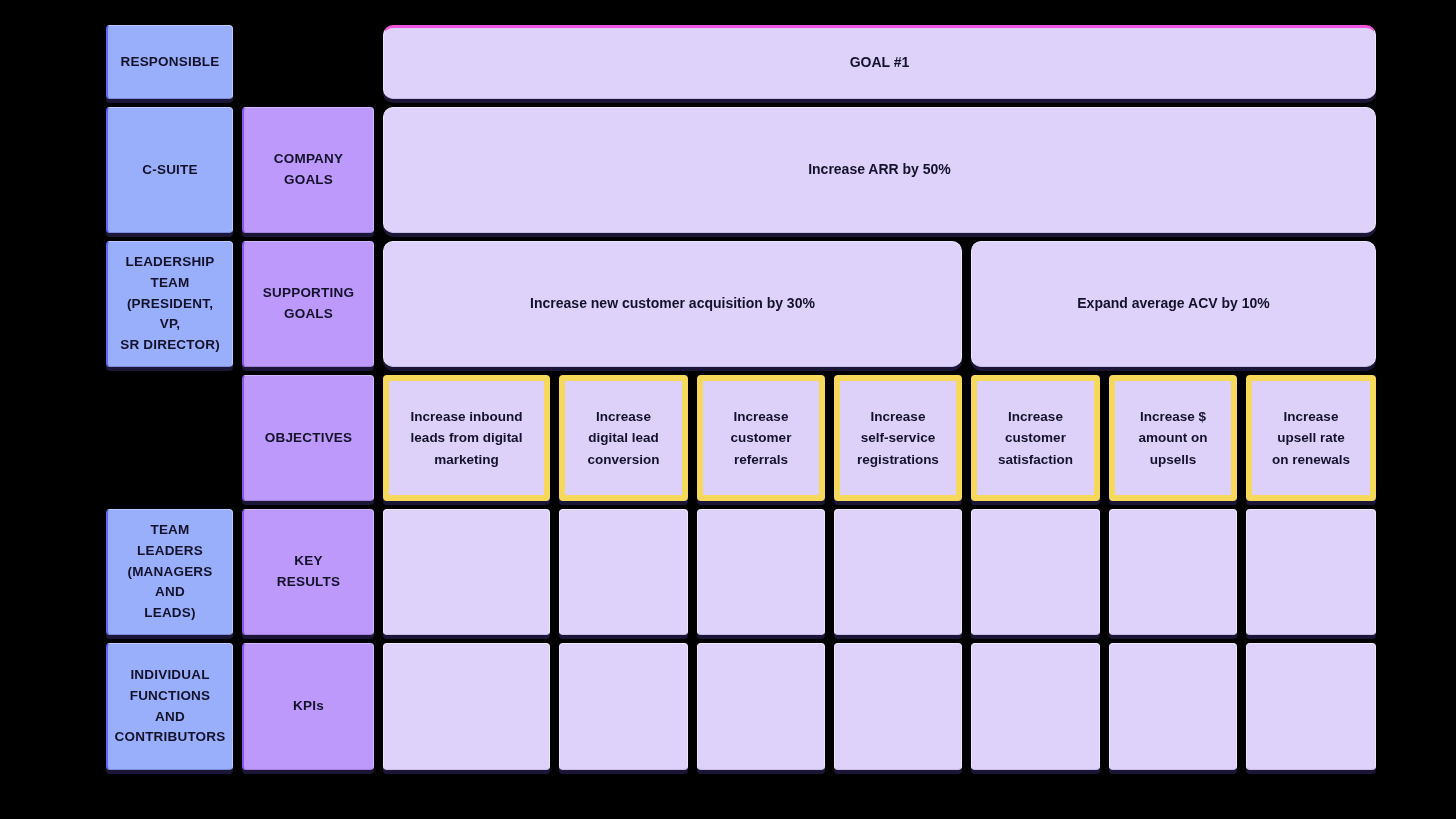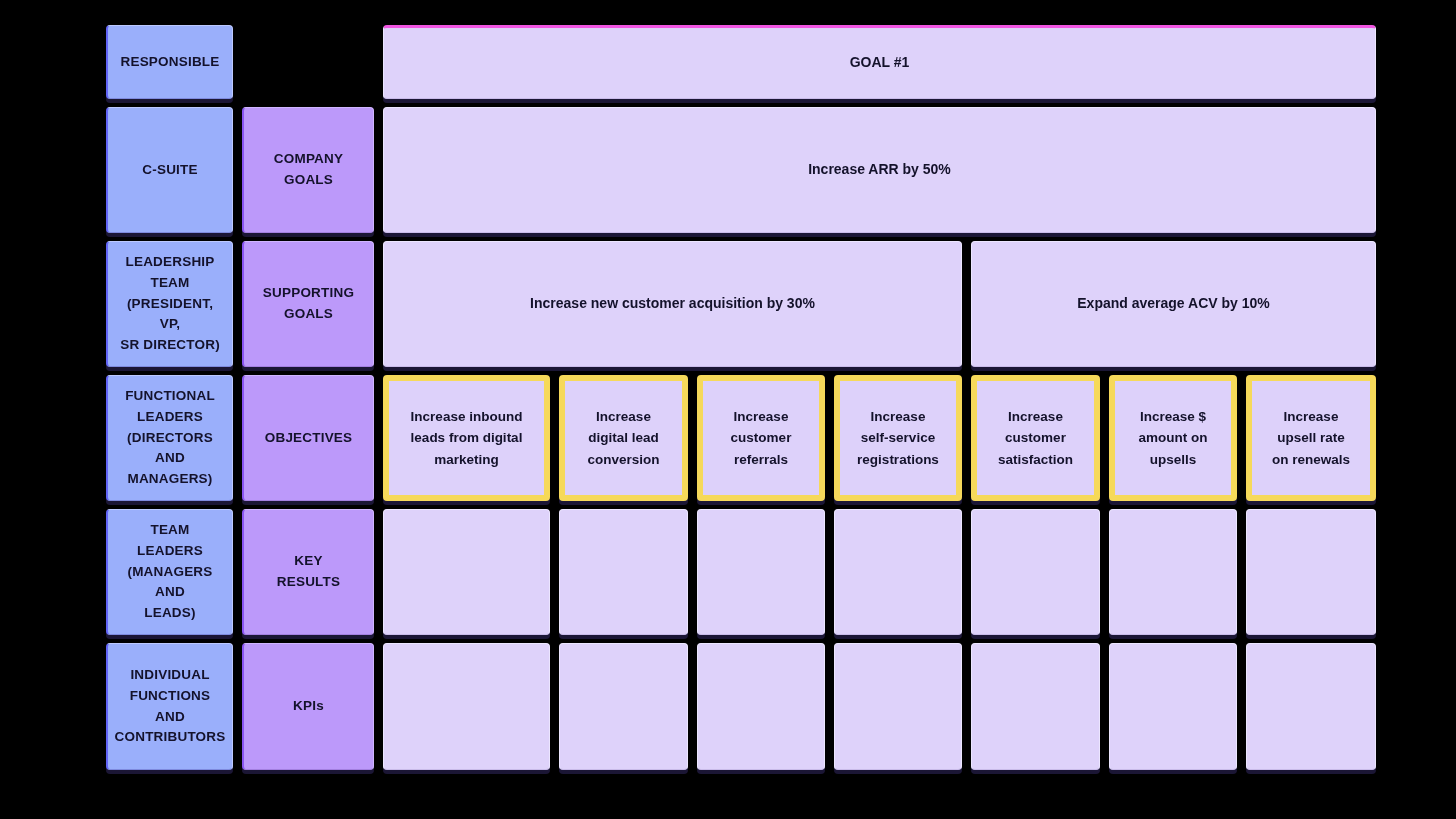--- a/index.html
+++ b/index.html
@@ -54,21 +54,21 @@
   .header-goal {
     border-top: 3px solid #f156e2;
   }
   .objective {
     background: #ddd1fa;
     border: 6px solid #f6d95a;
     border-radius: 4px;
     padding: 4px 6px;
   }
   .label-sm { font-size: 13.5px; line-height: 1.55; letter-spacing: 0.2px; }
-  .goal-text { font-size: 14px; line-height: 1.4; }
+  .goal-text { font-size: 14px; line-height: 1.4; border-radius: 10px; }
   .obj-text { font-size: 13.5px; line-height: 1.58; }
 
   .col-a { grid-column: 1; margin-left: 28px; } .col-b { grid-column: 2; }
   .g1 { grid-column: 3; } .g2 { grid-column: 4; } .g3 { grid-column: 5; }
   .g4 { grid-column: 6; } .g5 { grid-column: 7; } .g6 { grid-column: 8; }
   .g7 { grid-column: 9; }
   .g-all  { grid-column: 3 / 10; }
   .g-left { grid-column: 3 / 7; }
   .g-right{ grid-column: 7 / 10; }
   .r0 { grid-row: 1; } .r1 { grid-row: 2; } .r2 { grid-row: 3; }
@@ -89,24 +89,20 @@
 
   <div class="cell blue label-sm col-a r2">LEADERSHIP
 TEAM
 (PRESIDENT, VP,
 SR DIRECTOR)</div>
   <div class="cell purple label-sm col-b r2">SUPPORTING
 GOALS</div>
   <div class="cell lav goal-text g-left r2">Increase new customer acquisition by 30%</div>
   <div class="cell lav goal-text g-right r2">Expand average ACV by 10%</div>
 
-  <div class="cell blue label-sm col-a r3">FUNCTIONAL
-LEADERS
-(DIRECTORS AND
-MANAGERS)</div>
   <div class="cell purple label-sm col-b r3">OBJECTIVES</div>
   <div class="cell objective obj-text g1 r3">Increase inbound
 leads from digital
 marketing</div>
   <div class="cell objective obj-text g2 r3">Increase
 digital lead
 conversion</div>
   <div class="cell objective obj-text g3 r3">Increase
 customer
 referrals</div>

